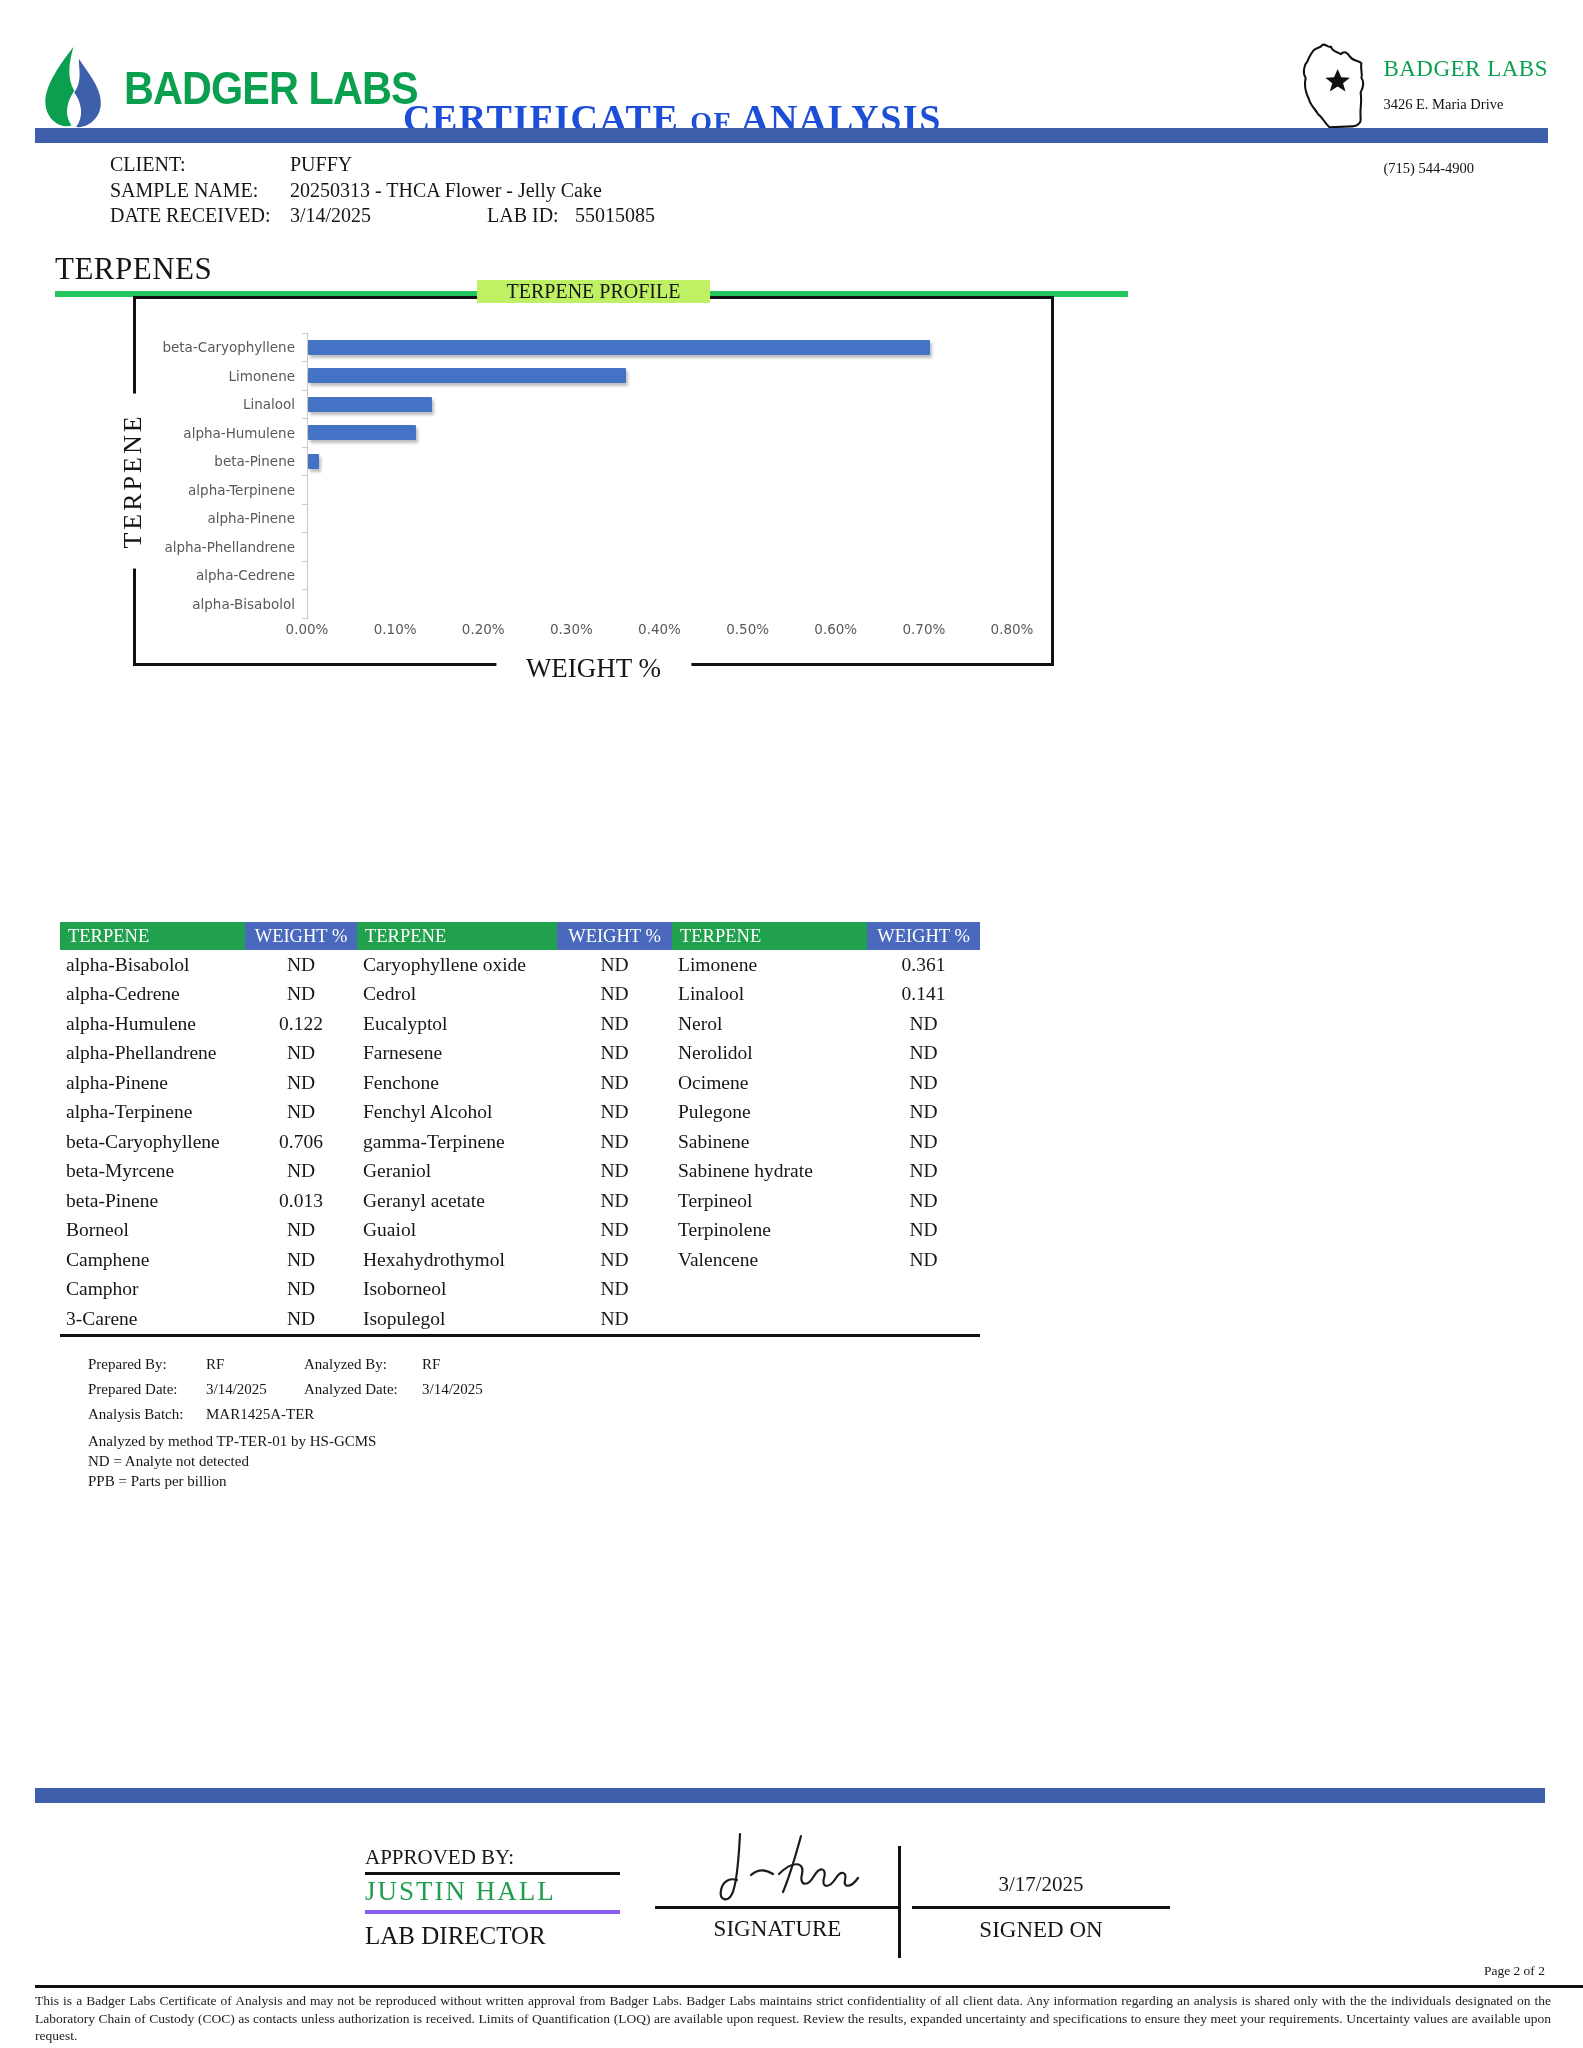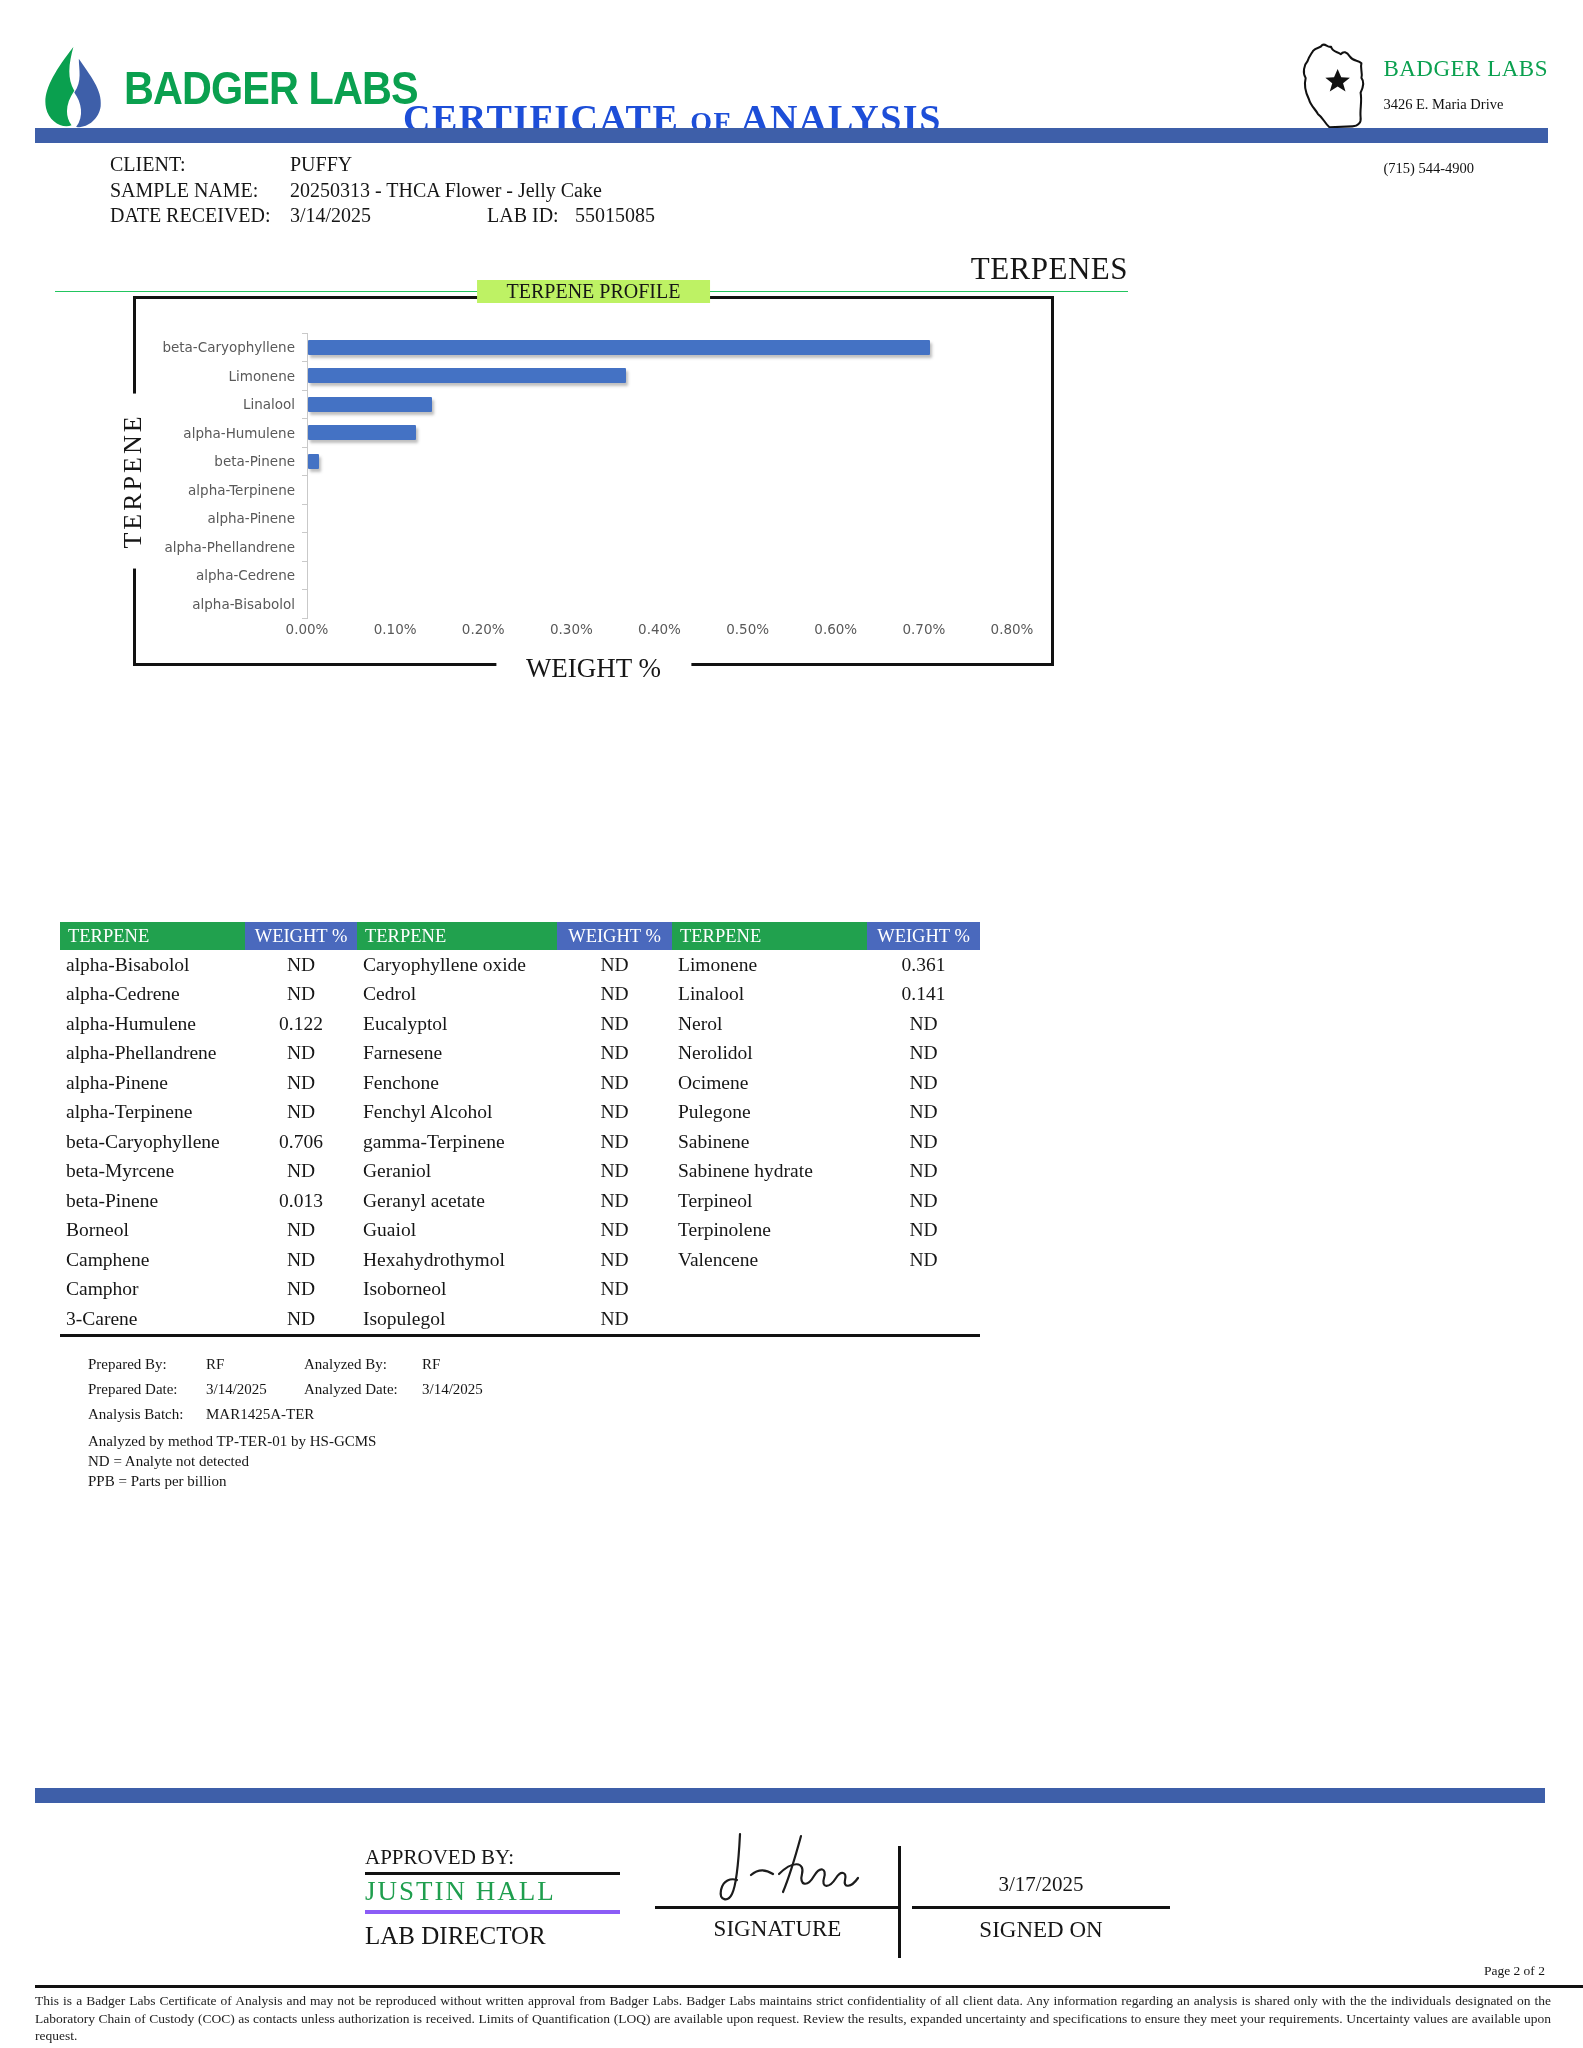--- a/index.html
+++ b/index.html
@@ -22,21 +22,21 @@
   .addr .lab-name{font-size:23px;color:var(--brand-green);letter-spacing:.5px;}
   .addr .line{font-size:14.5px;line-height:19px;color:#111;margin-top:13px;}
   
   .blue-bar{position:absolute;left:35px;right:35px;height:15px;background:var(--accent-blue);}
   .bar-1{top:128px;} .bar-2{top:1788px;right:38px;}
   
   .sample-info{position:absolute;left:110px;top:152px;font-size:20px;}
   .info-row{display:grid;grid-template-columns:180px 197px 88px auto;line-height:25.5px;}
   
   .section-title{position:absolute;left:55px;top:251px;width:1073px;font-size:31px;
-    letter-spacing:.5px;border-bottom:1px solid #22c55e;padding-bottom:4px;text-align:right;}
+    letter-spacing:.5px;border-bottom:6px solid #22c55e;padding-bottom:4px;}
   
   .chart-box{position:absolute;left:133px;top:296px;width:915px;height:364px;border:3px solid #111;}
   .chart-title{position:absolute;top:-19px;left:50%;transform:translateX(-50%);
     background:#bef264;padding:0 30px;font-size:20px;white-space:nowrap;}
   .chart-xtitle{position:absolute;bottom:-21px;left:50%;transform:translateX(-50%);
     background:#fff;padding:0 30px;font-size:27px;white-space:nowrap;}
   .chart-ytitle{position:absolute;top:50%;left:-3px;transform:translate(-50%,-50%) rotate(180deg);
     writing-mode:vertical-rl;background:#fff;padding:20px 0;font-size:26px;letter-spacing:3px;}
   .chart-plot{position:absolute;left:171px;top:34px;width:705px;height:285px;border-left:1px solid #c9c9c9;}
   .chart-plot::before{content:"";position:absolute;left:-6px;top:0;width:6px;height:1px;background:#c9c9c9;}

